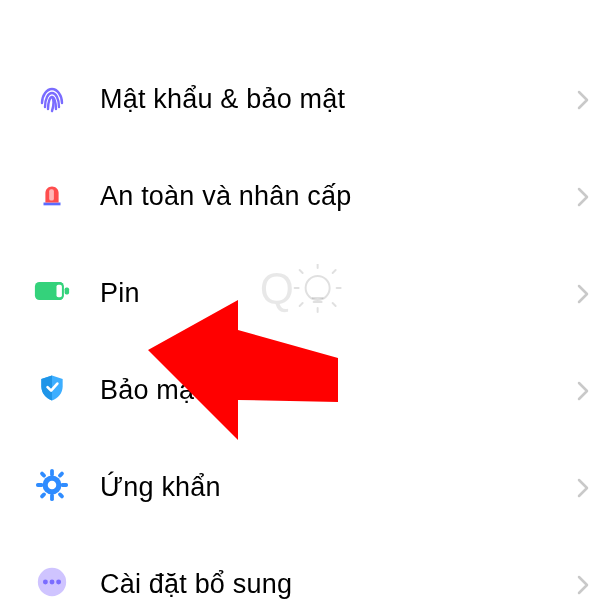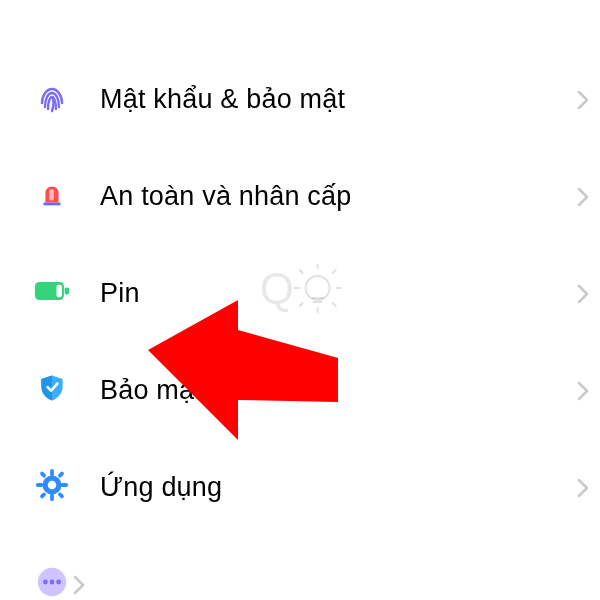--- a/index.html
+++ b/index.html
@@ -163,37 +163,38 @@
           <rect x="1" y="16" width="8" height="4" rx="2"></rect>
           <rect x="27" y="16" width="8" height="4" rx="2"></rect>
           <rect x="5" y="5" width="7" height="4" rx="2" transform="rotate(45 8.5 7)"></rect>
           <rect x="24" y="27" width="7" height="4" rx="2" transform="rotate(45 27.5 29)"></rect>
           <rect x="24" y="5" width="7" height="4" rx="2" transform="rotate(-45 27.5 7)"></rect>
           <rect x="5" y="27" width="7" height="4" rx="2" transform="rotate(-45 8.5 29)"></rect>
         </g>
         <circle cx="18" cy="18" r="4.5" fill="#fff"></circle>
       </svg>
     </span>
-    <span class="label">Ứng dụng</span>
+    <span class="label">Ứng khẩn</span>
     <span class="chev">
       <svg viewBox="0 0 12 20" width="12" height="20">
           <path d="M2 2l8 8-8 8" fill="none" stroke="#c9c9c9" stroke-width="2.5" stroke-linecap="round" stroke-linejoin="round"></path>
         </svg>
     </span>
   </div>
 
   <div class="item">
     <span class="icon-holder">
       <svg viewBox="0 0 36 36" width="34" height="34">
         <circle cx="18" cy="18" r="15" fill="#cfc4ff"></circle>
         <circle cx="11" cy="18" r="2.6" fill="#7a6cff"></circle>
         <circle cx="18" cy="18" r="2.6" fill="#7a6cff"></circle>
         <circle cx="25" cy="18" r="2.6" fill="#7a6cff"></circle>
       </svg>
     </span>
+    <span class="label">Cài đặt bổ sung</span>
     <span class="chev">
       <svg viewBox="0 0 12 20" width="12" height="20">
           <path d="M2 2l8 8-8 8" fill="none" stroke="#c9c9c9" stroke-width="2.5" stroke-linecap="round" stroke-linejoin="round"></path>
         </svg>
     </span>
   </div>
 
 </div>
 
 <div class="watermark">

